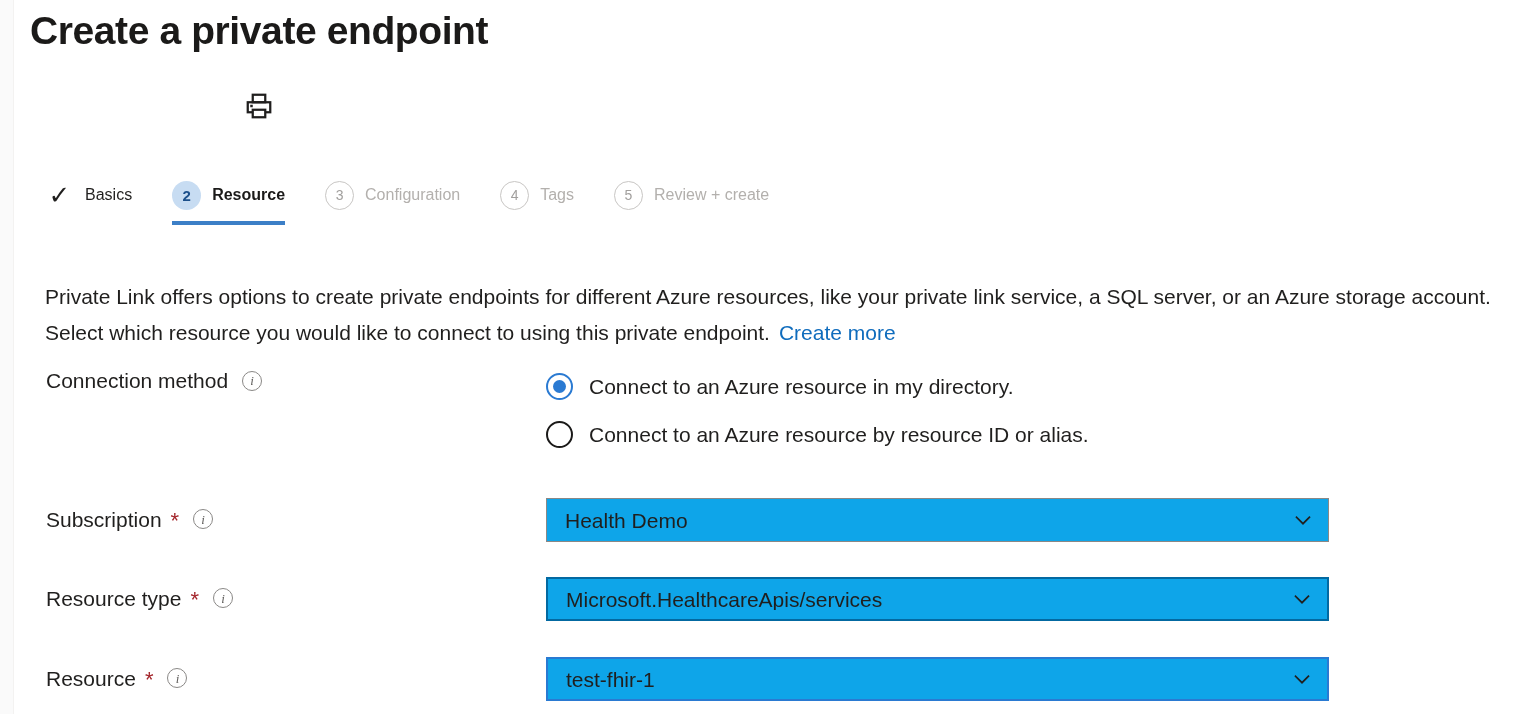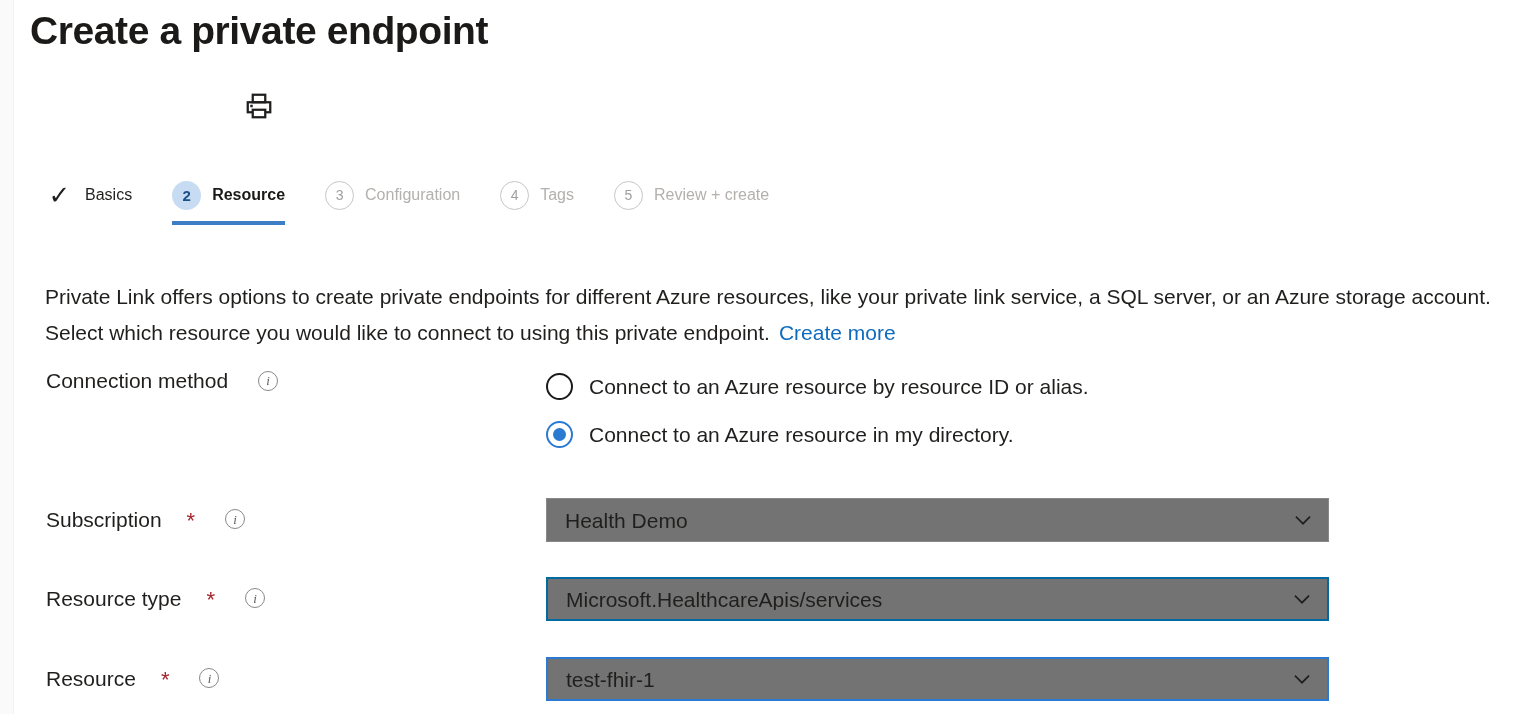--- a/index.html
+++ b/index.html
@@ -159,21 +159,21 @@
     align-items: flex-start;
     padding-left: 46px;
   }
   .field-label {
     width: 500px;
     flex: 0 0 500px;
     font-size: 21px;
     color: #201f1e;
     display: flex;
     align-items: center;
-    gap: 25px;
+    gap: 9px;
     line-height: 1;
     padding-top: 10px;
     white-space: nowrap;
   }
   .req-star {
     color: #a4262c;
     font-size: 22px;
     line-height: 1;
     position: relative;
     top: 2px;
@@ -229,21 +229,21 @@
     color: #201f1e;
     line-height: 1;
     white-space: nowrap;
   }
 
   
   .dropdown {
     position: relative;
     width: 783px;
     height: 44px;
-    background: #737373;
+    background: #0ea5e9;
     border: 1px solid #8a8886;
     display: flex;
     align-items: center;
     padding: 0 40px 0 18px;
     cursor: pointer;
     font-size: 21px;
     color: #201f1e;
   }
   .dropdown.modified { border: 2px solid #0369a1; }
   .dropdown.focused  { border: 2px solid #2a7ad2; }
@@ -318,26 +318,26 @@
 
     <div class="form">
 
       <div class="field-row">
         <div class="field-label">
           <span>Connection method</span>
           <span class="info-icon">i</span>
         </div>
         <div class="radio-group">
           <label class="radio-option">
+            <span class="radio-mark checked"></span>
+            <span class="radio-label">Connect to an Azure resource in my directory.</span>
+          </label>
+          <label class="radio-option">
             <span class="radio-mark"></span>
             <span class="radio-label">Connect to an Azure resource by resource ID or alias.</span>
-          </label>
-          <label class="radio-option">
-            <span class="radio-mark checked"></span>
-            <span class="radio-label">Connect to an Azure resource in my directory.</span>
           </label>
         </div>
       </div>
 
       <div class="field-row" style="margin-top: 40px;">
         <div class="field-label">
           <span>Subscription</span>
           <span class="req-star">*</span>
           <span class="info-icon">i</span>
         </div>

